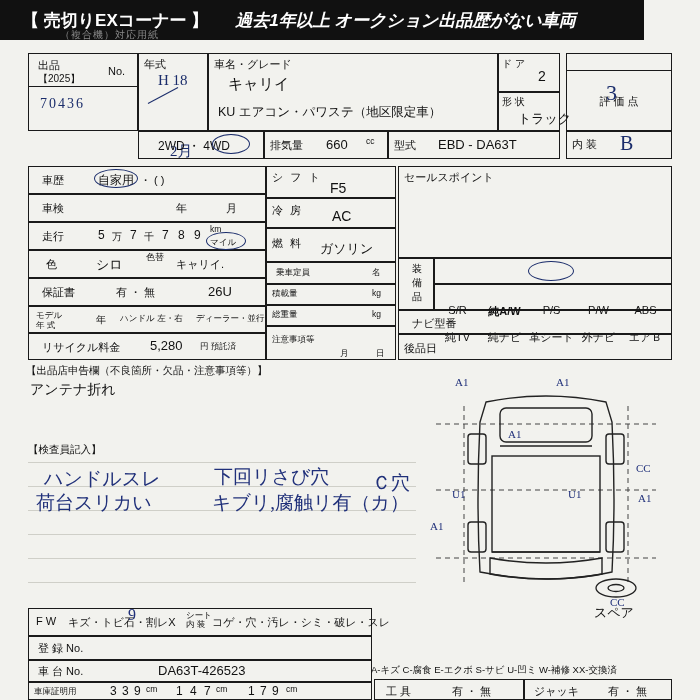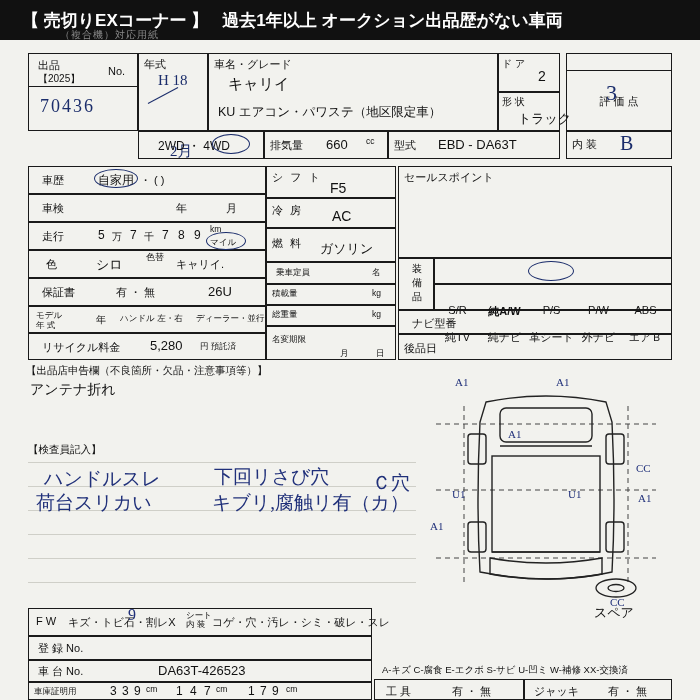--- a/index.html
+++ b/index.html
@@ -9,38 +9,38 @@
     background:#f2f2ee;
     font-family:"Liberation Sans", sans-serif;
     color:#1a1a1a;
     position:relative;
     overflow:hidden;
   }
   .sheet { position:absolute; left:0; top:0; width:700px; height:700px; }
 
   
   .banner {
-    position:absolute; left:0; top:0; width:700px; height:40px;
+    position:absolute; left:0; top:0; width:644px; height:40px;
     background:#111; color:#fff;
     display:flex; align-items:center;
     font-size:17px; font-weight:bold; letter-spacing:0px;
     padding-left:22px;
   }
-  .banner .b2 { margin-left:14px; }
+  .banner .b2 { margin-left:27px;font-style:italic; }
   .ghost-line {
     position:absolute; left:60px; top:28px; font-size:10px; color:#888;
     letter-spacing:1px;
   }
 
   
   .bx { position:absolute; border:1px solid #1a1a1a; background:transparent; }
   .lbl { position:absolute; font-size:11px; color:#111; white-space:nowrap; }
   .val { position:absolute; font-size:13px; color:#111; white-space:nowrap; }
   .hw { font-family:"Liberation Serif", serif; color:#1b2d6b; }
-  .big { font-size:18px; }
+  .big { font-size:14px; }
   .mid { font-size:15px; }
   .xs  { font-size:8.5px; }
   .ctr { text-align:center;margin-top:39px; }
   .ell {
     position:absolute; border:1.6px solid #1b2d6b; border-radius:50%/50%;
   }
 
   
   .scribble {
     position:absolute; font-family:"Liberation Serif", serif;
@@ -177,21 +177,21 @@
 
   <div class="lbl" style="left:272px; top:236px; letter-spacing:2px;">燃 料</div>
   <div class="val" style="left:320px; top:240px; font-size:13px;">ガソリン</div>
 
   <div class="lbl xs" style="left:276px; top:267px;font-family:Liberation Mono, monospace;">乗車定員</div>
   <div class="lbl xs" style="left:372px; top:267px;">名</div>
   <div class="lbl xs" style="left:272px; top:288px;">積載量</div>
   <div class="lbl xs" style="left:372px; top:288px;">kg</div>
   <div class="lbl xs" style="left:272px; top:309px;">総重量</div>
   <div class="lbl xs" style="left:372px; top:309px;">kg</div>
-  <div class="lbl xs" style="left:272px; top:334px;">名変期限</div>
+  <div class="lbl xs" style="left:272px; top:334px;">注意事項等</div>
   <div class="lbl xs" style="left:340px; top:348px;">月</div>
   <div class="lbl xs" style="left:376px; top:348px;">日</div>
 
   <div class="bx" style="left:398px; top:166px; width:274px; height:92px;"></div>
   <div class="lbl" style="left:404px; top:170px;">セールスポイント</div>
 
   <div class="bx" style="left:398px; top:258px; width:274px; height:52px;"></div>
   <div class="bx" style="left:398px; top:258px; width:36px; height:52px;"></div>
   <div class="lbl" style="left:410px; top:262px; line-height:14px; font-size:10px; white-space:pre; text-align:center; width:14px;">装
 備
@@ -303,21 +303,21 @@
   <div class="lbl xs" style="left:146px; top:684px;">cm</div>
   <div class="val" style="left:176px; top:684px; font-size:12px;">1</div>
   <div class="val" style="left:190px; top:684px; font-size:12px;">4</div>
   <div class="val" style="left:204px; top:684px; font-size:12px;">7</div>
   <div class="lbl xs" style="left:216px; top:684px;">cm</div>
   <div class="val" style="left:248px; top:684px; font-size:12px;">1</div>
   <div class="val" style="left:260px; top:684px; font-size:12px;">7</div>
   <div class="val" style="left:272px; top:684px; font-size:12px;">9</div>
   <div class="lbl xs" style="left:286px; top:684px;">cm</div>
 
-  <div class="footline" style="left:382px; top:664px;">A-キズ  C-腐食  E-エクボ  S-サビ  U-凹ミ  W-補修  XX-交換済</div>
+  <div class="footline" style="left:371px; top:664px;">A-キズ  C-腐食  E-エクボ  S-サビ  U-凹ミ  W-補修  XX-交換済</div>
 
   <div class="bx" style="left:374px; top:679px; width:150px; height:21px;"></div>
   <div class="lbl" style="left:386px; top:684px;">工 具</div>
   <div class="lbl" style="left:452px; top:684px;">有 ・ 無</div>
   <div class="bx" style="left:524px; top:679px; width:148px; height:21px;"></div>
   <div class="lbl" style="left:534px; top:684px;">ジャッキ</div>
   <div class="lbl" style="left:608px; top:684px;">有 ・ 無</div>
 
 </div>
 

